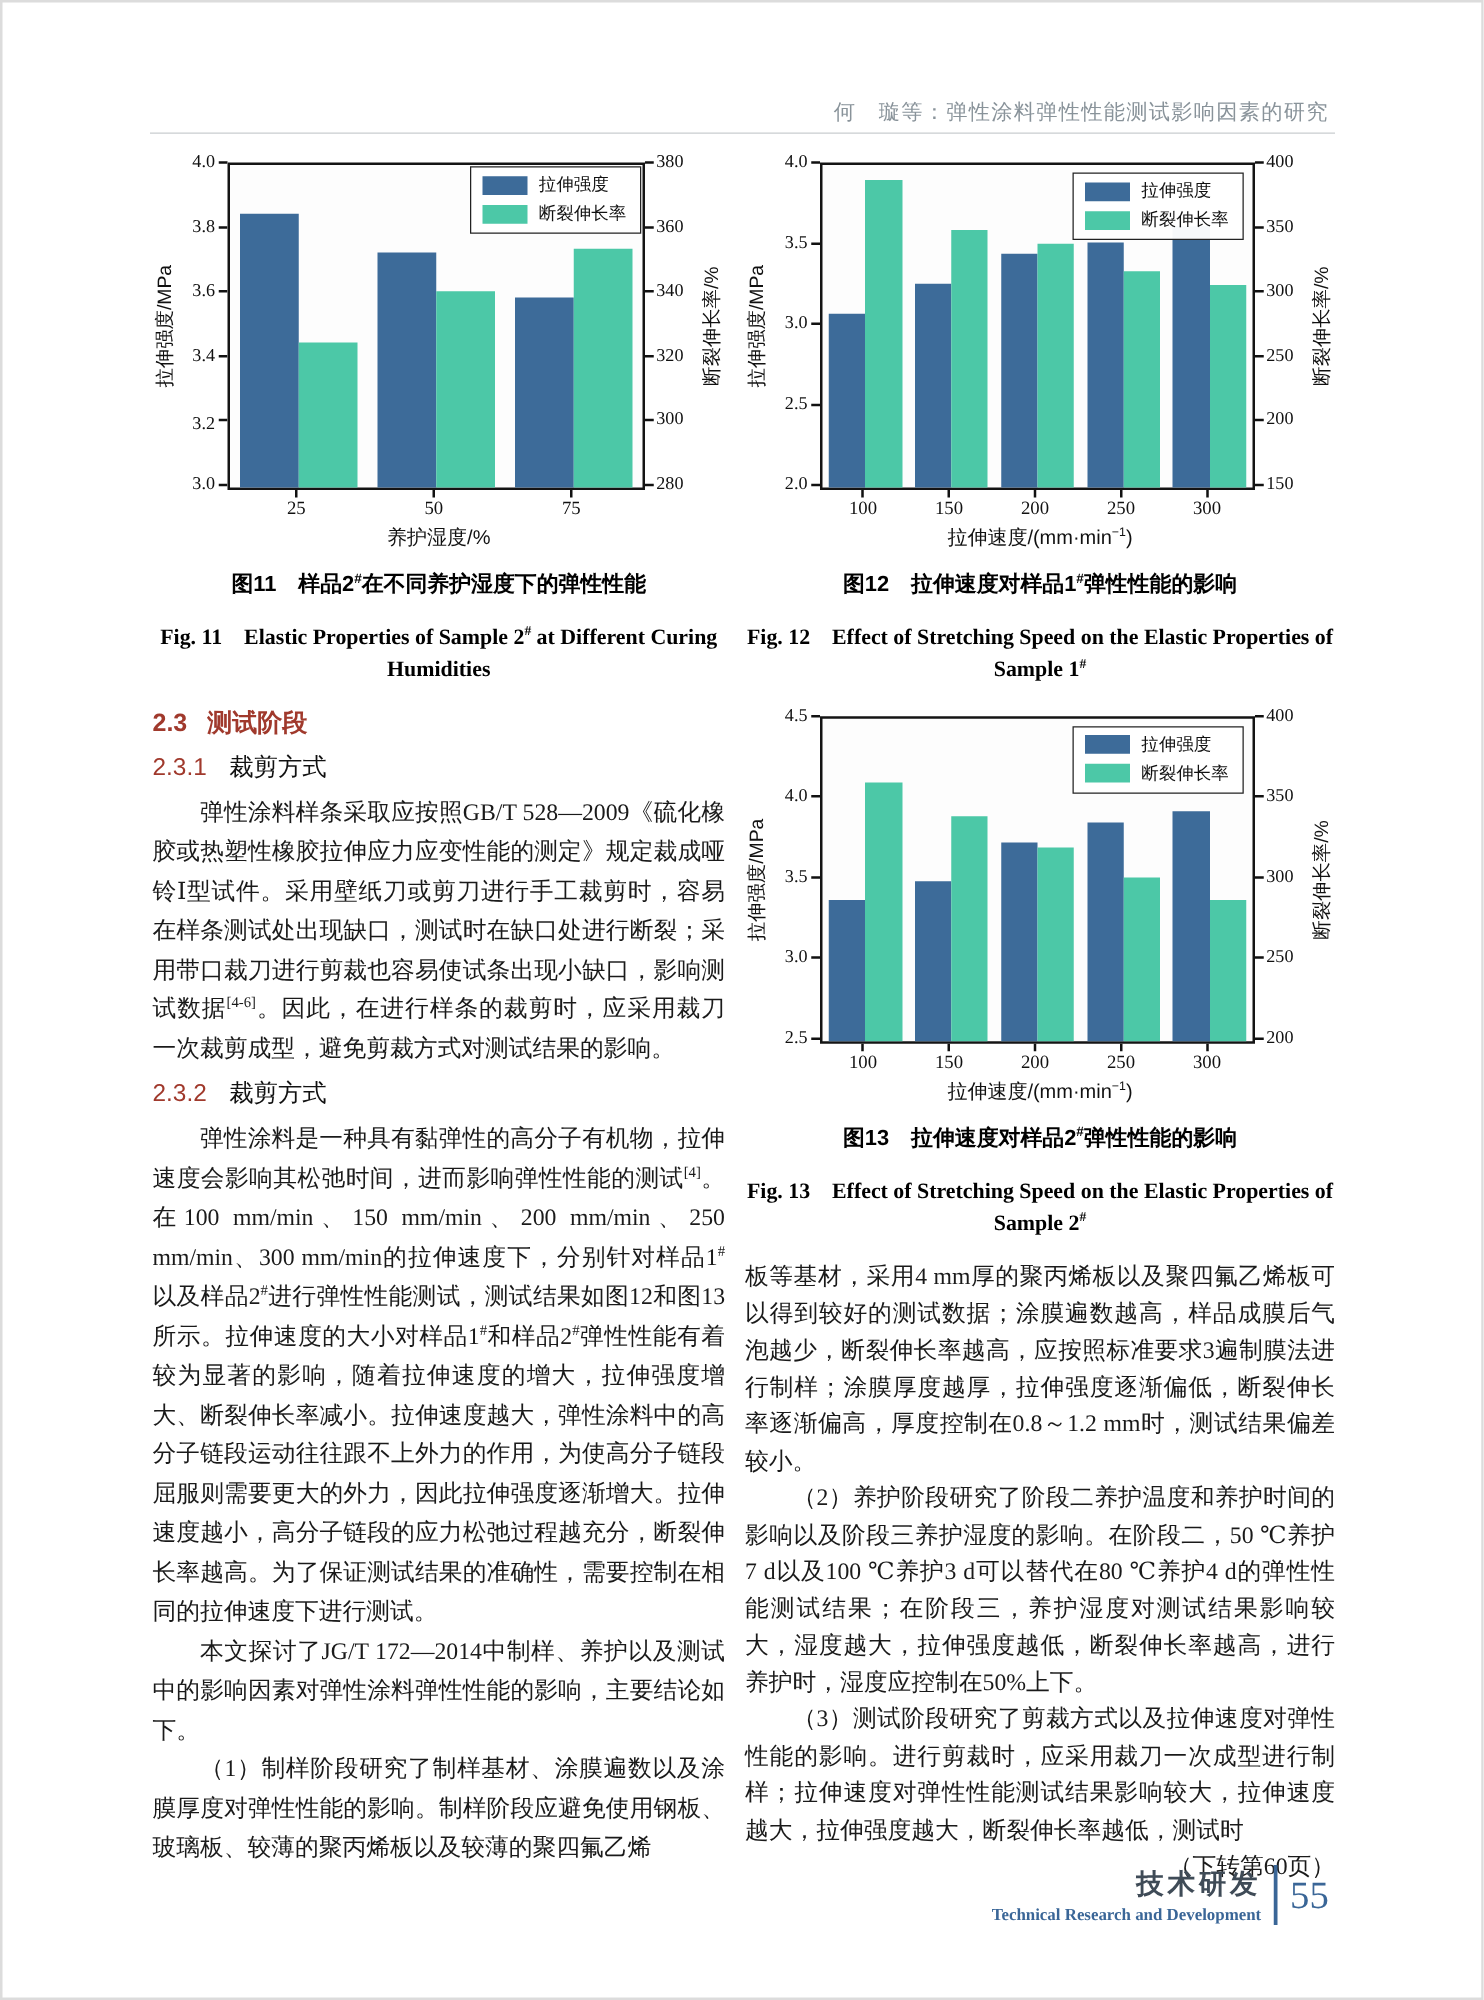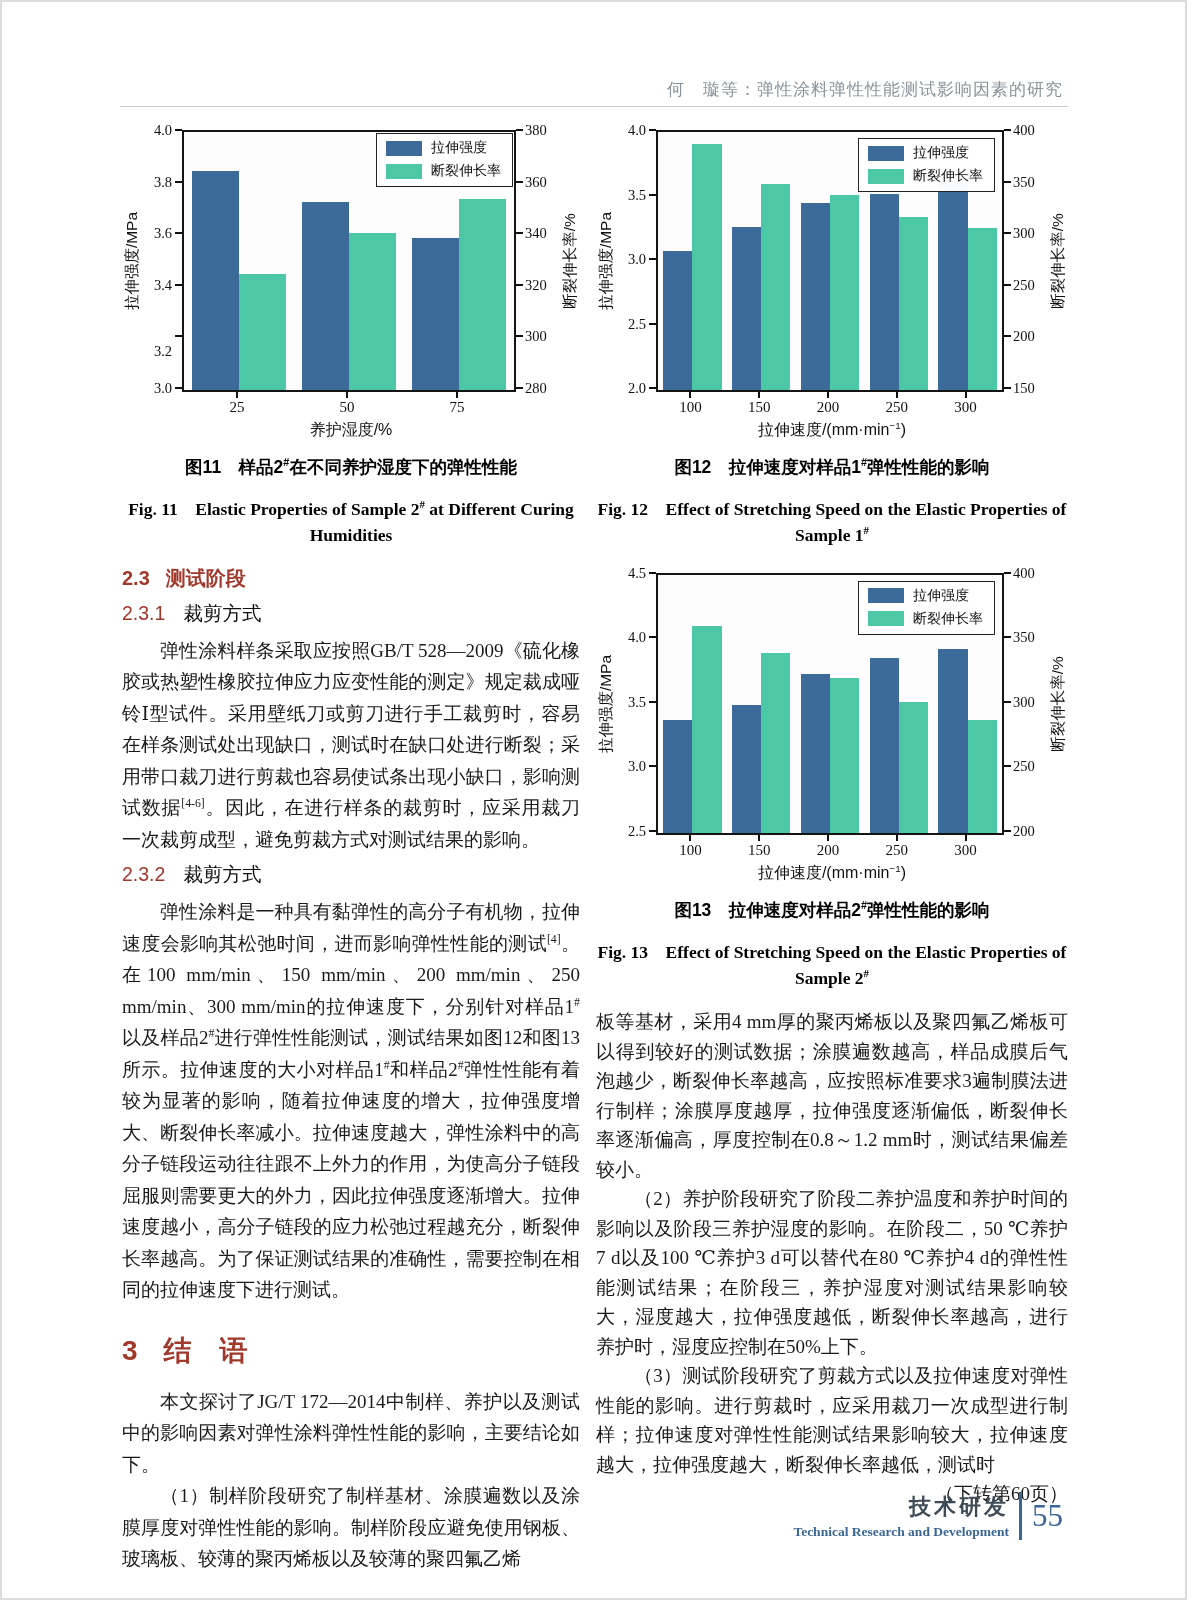--- a/index.html
+++ b/index.html
@@ -95,21 +95,21 @@
           </div>
         <div class="ytick-col">
             <span class="ytl left" style="top: 0px;">4.0</span>
             <i class="ytm left" style="top: 0px;"></i>
             <span class="ytl left" style="top: 51.6px;">3.8</span>
             <i class="ytm left" style="top: 51.6px;"></i>
             <span class="ytl left" style="top: 103.2px;">3.6</span>
             <i class="ytm left" style="top: 103.2px;"></i>
             <span class="ytl left" style="top: 154.8px;">3.4</span>
             <i class="ytm left" style="top: 154.8px;"></i>
-            <span class="ytl left" style="top: 221px;">3.2</span>
+            <span class="ytl left" style="top: 210px;">3.2</span>
             <i class="ytm left" style="top: 206.4px;"></i>
             <span class="ytl left" style="top: 258px;">3.0</span>
             <i class="ytm left" style="top: 258px;"></i>
           </div>
         <div class="plot">
           <div class="legend">
               <div class="lg-row">
                 <span class="lg-sw" style="background: rgb(61, 107, 153);"></span>
                 <span class="lg-lb">拉伸强度</span>
               </div>
@@ -167,23 +167,20 @@
     </h4>
 
     <p class="para">弹性涂料样条采取应按照GB/T 528—2009《硫化橡胶或热塑性橡胶拉伸应力应变性能的测定》规定裁成哑铃Ⅰ型试件。采用壁纸刀或剪刀进行手工裁剪时，容易在样条测试处出现缺口，测试时在缺口处进行断裂；采用带口裁刀进行剪裁也容易使试条出现小缺口，影响测试数据<sup>[4-6]</sup>。因此，在进行样条的裁剪时，应采用裁刀一次裁剪成型，避免剪裁方式对测试结果的影响。</p>
 
     <h4 class="h3">
       <span class="num">2.3.2</span><span>裁剪方式</span>
     </h4>
 
     <p class="para">弹性涂料是一种具有黏弹性的高分子有机物，拉伸速度会影响其松弛时间，进而影响弹性性能的测试<sup>[4]</sup>。在100 mm/min、150 mm/min、200 mm/min、250 mm/min、300 mm/min的拉伸速度下，分别针对样品1<sup>#</sup>以及样品2<sup>#</sup>进行弹性性能测试，测试结果如图12和图13所示。拉伸速度的大小对样品1<sup>#</sup>和样品2<sup>#</sup>弹性性能有着较为显著的影响，随着拉伸速度的增大，拉伸强度增大、断裂伸长率减小。拉伸速度越大，弹性涂料中的高分子链段运动往往跟不上外力的作用，为使高分子链段屈服则需要更大的外力，因此拉伸强度逐渐增大。拉伸速度越小，高分子链段的应力松弛过程越充分，断裂伸长率越高。为了保证测试结果的准确性，需要控制在相同的拉伸速度下进行测试。</p>
 
-    <h2 class="h1">
-      <span class="num">3</span><span>结　语</span>
-    </h2>
 
     <p class="para">本文探讨了JG/T 172—2014中制样、养护以及测试中的影响因素对弹性涂料弹性性能的影响，主要结论如下。</p>
     <p class="para">（1）制样阶段研究了制样基材、涂膜遍数以及涂膜厚度对弹性性能的影响。制样阶段应避免使用钢板、玻璃板、较薄的聚丙烯板以及较薄的聚四氟乙烯</p>
   </div>
 
   <div class="col col-right">
 
     <figure class="chart" data-chart-index="1" style="margin-bottom:24px;">
       <div class="chart-grid">
         <div class="ylab-col">

